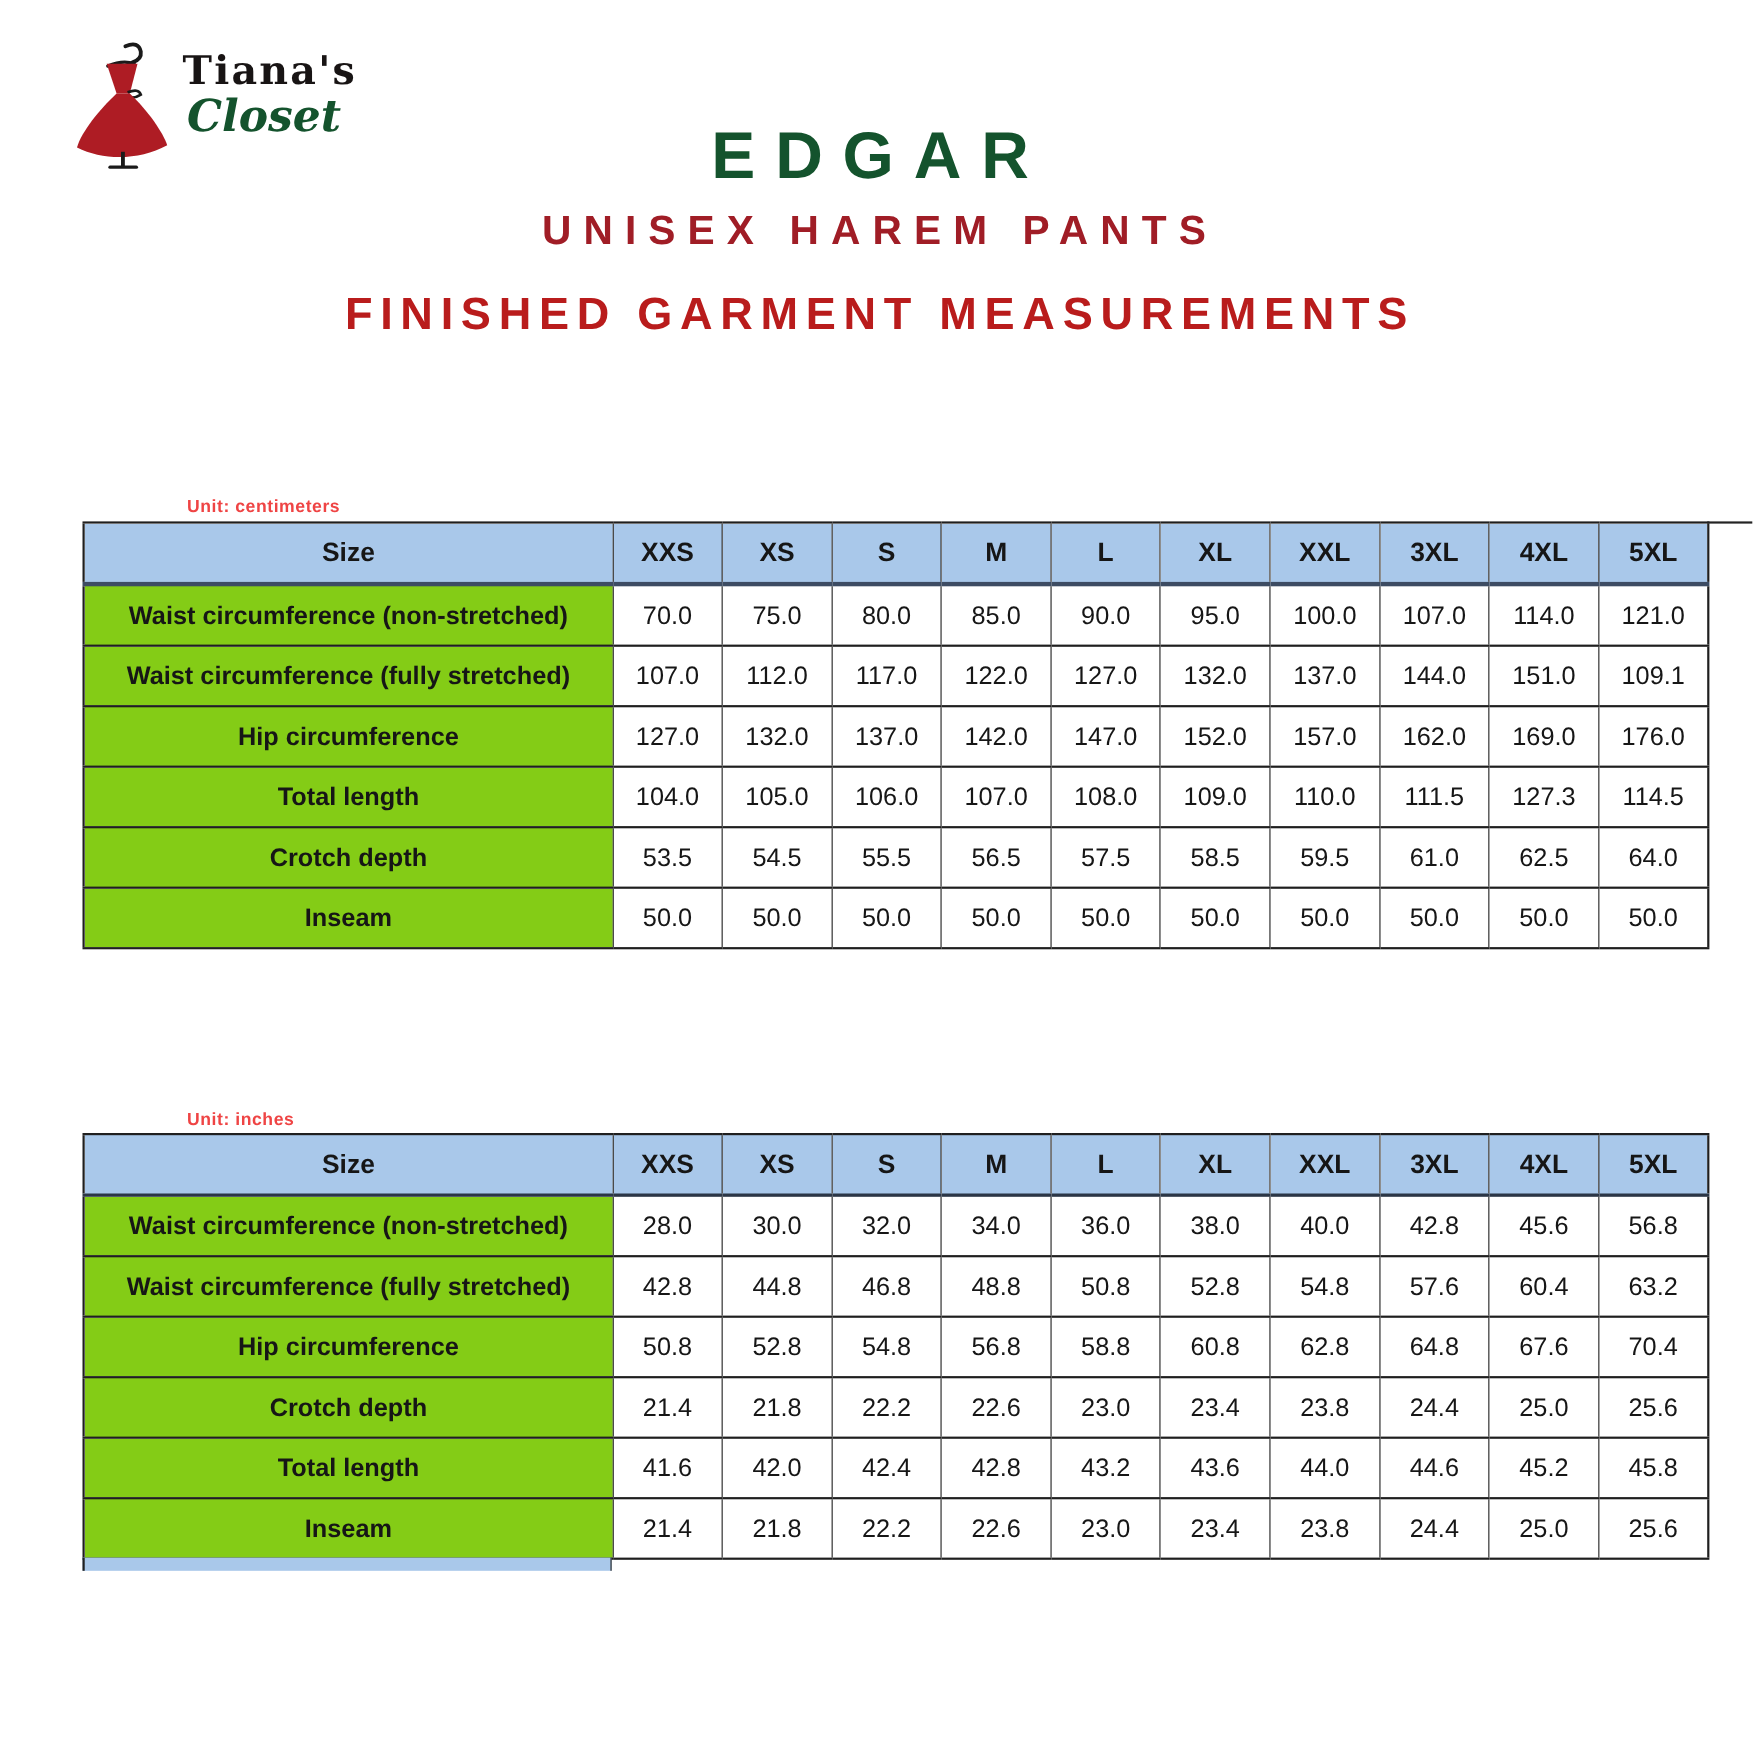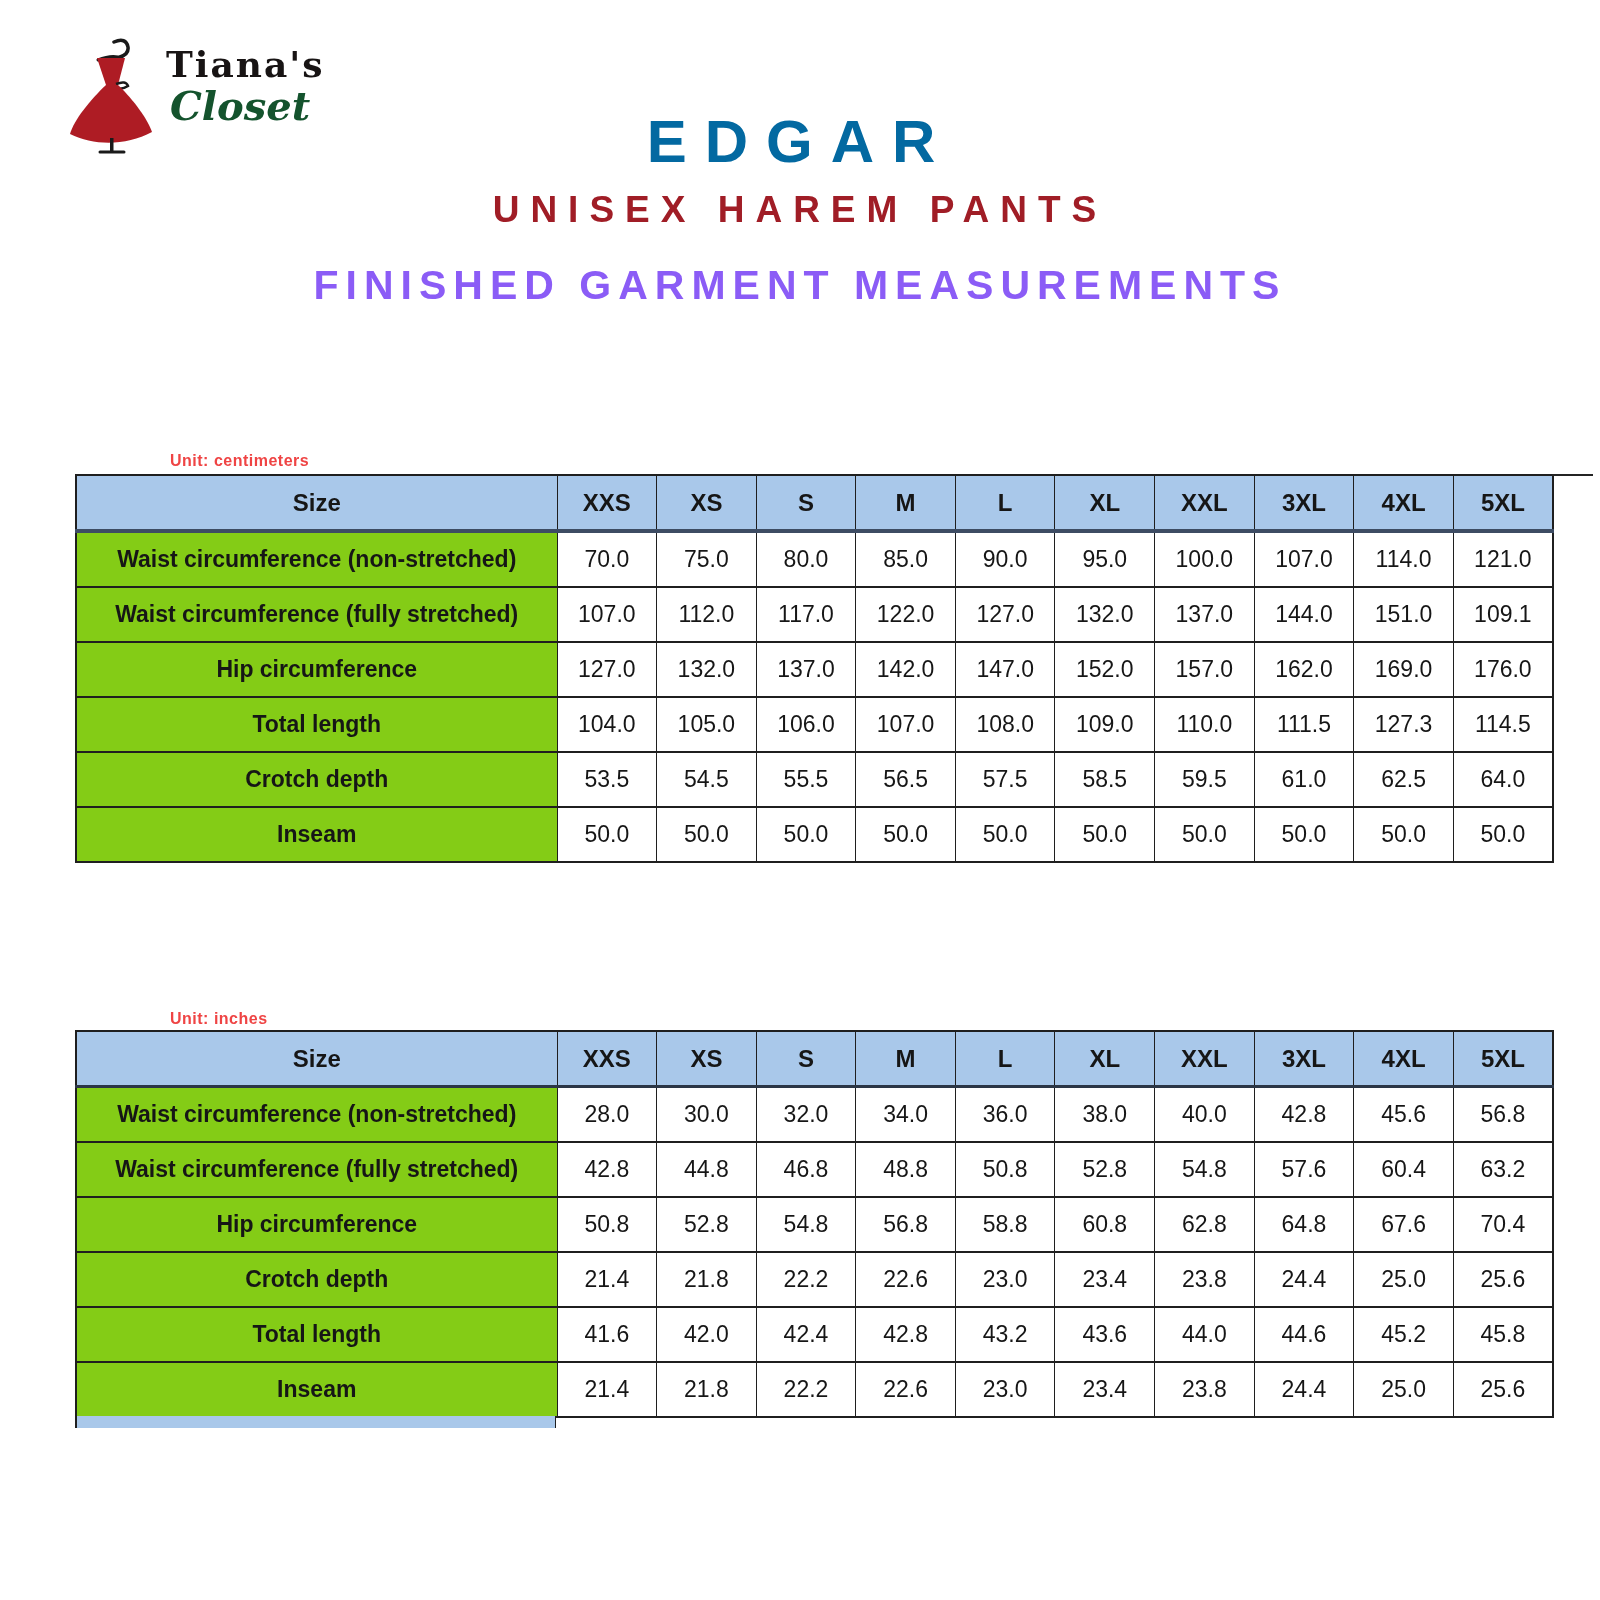--- a/index.html
+++ b/index.html
@@ -27,29 +27,29 @@
     font-family:"DejaVu Serif",serif;
     font-style:italic;font-weight:700;
     font-size:40px;color:#14532d;
     line-height:1;margin-top:4px;margin-left:4px;
   }
 
   
   .titles{position:absolute;top:110px;left:0;width:1600px;text-align:center;}
   .title-main{
     font-size:60px;font-weight:700;letter-spacing:18px;
-    color:#0369a1;line-height:1.05;
+    color:#14532d;line-height:1.05;
   }
   .title-sub{
     font-size:37px;font-weight:700;letter-spacing:11px;
     color:#a01d26;line-height:1.05;margin-top:18px;
   }
   .title-heading{
     font-size:41px;font-weight:700;letter-spacing:7px;
-    color:#8b5cf6;line-height:1.05;margin-top:34px;
+    color:#b91c1c;line-height:1.05;margin-top:34px;
   }
 
   
   .unit-label{
     position:absolute;left:170px;
     font-size:16px;font-weight:700;color:#ef4444;
     letter-spacing:0.5px;
     margin-top:28px;
   }
   #unit-cm{top:424px;}

